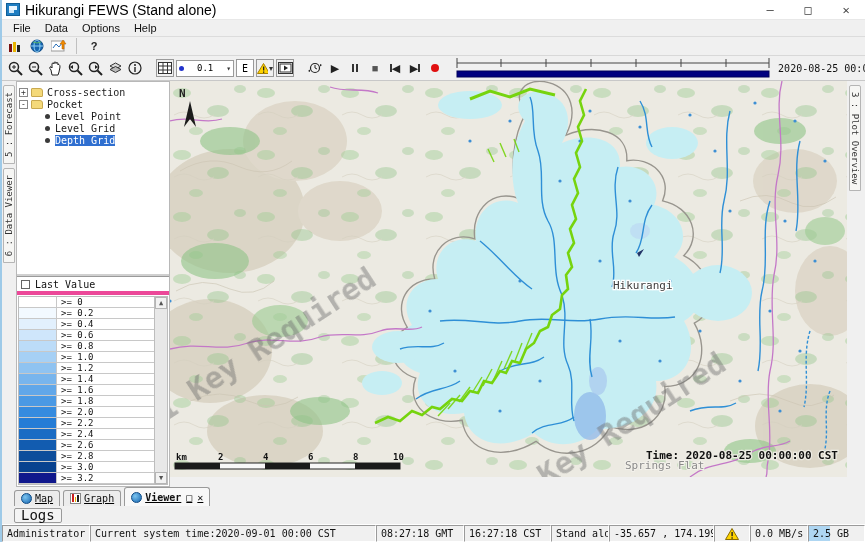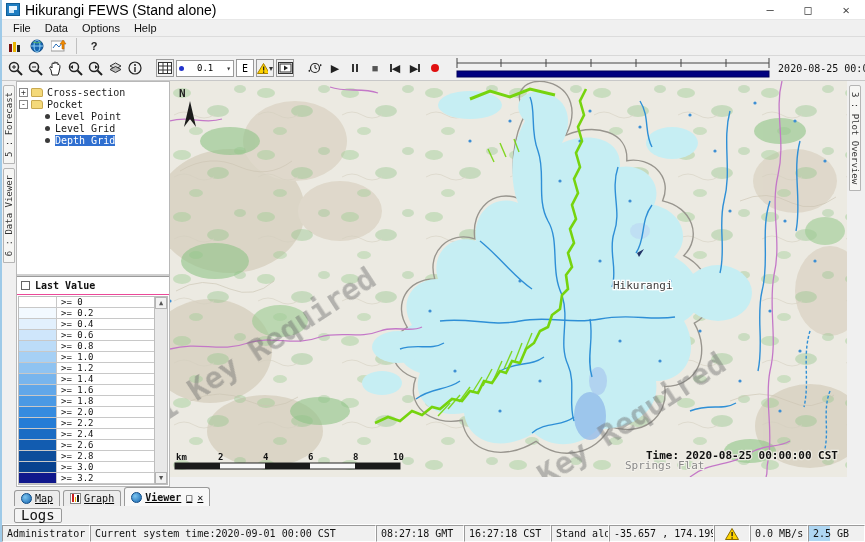--- a/index.html
+++ b/index.html
@@ -47,21 +47,21 @@
   .tree-box { height:206px; border-bottom:2px solid #d0d0d0; padding:4px 2px; overflow:hidden; font-family:"DejaVu Sans Mono", monospace; font-size:10px; }
   .tree-row { display:flex; align-items:center; height:12px; white-space:nowrap; }
   .indent1 { margin-left:14px; }
   .expander { width:9px; height:9px; border:1px solid #888; background:#fff; font-size:8px; line-height:7px; text-align:center; color:#333; margin-right:3px; flex:0 0 auto; }
   .folder { width:12px; height:9px; background:#f4d97a; border:1px solid #c9a94f; border-radius:1px 3px 1px 1px; margin-right:4px; flex:0 0 auto; }
   .leaf-dot { width:5px; height:5px; border-radius:50%; background:#3a3a3a; margin:0 5px 0 12px; flex:0 0 auto; }
   .tree-label { color:#1a1a1a; }
   .tree-row.selected .tree-label { background:#2f6fd0; color:#fff; }
 
   .legend-box { flex:1; display:flex; flex-direction:column; border-top:1px solid #9a9a9a; font-family:"DejaVu Sans Mono", monospace; }
-  .legend-head { height:18px; display:flex; align-items:center; padding-left:4px; border-bottom:1px solid #ec4899;font-weight:bold; }
+  .legend-head { height:18px; display:flex; align-items:center; padding-left:4px; border-bottom:4px solid #ec4899; }
   .checkbox { width:9px; height:9px; border:1px solid #666; background:#fff; margin-right:5px; }
   .legend-head-label { font-size:10px; color:#111; }
   .legend-table { flex:1; display:flex; overflow:hidden; border:1px solid #bdbdbd; margin:1px; }
   .legend-rows { flex:1; overflow:hidden; }
   .lrow { display:flex; height:11px; border-bottom:1px solid #c8c8c8; }
   .sw { width:38px; border-right:1px solid #c8c8c8; }
   .lv { font-size:9px; color:#111; padding-left:4px; line-height:11px; }
   .legend-scroll { width:13px; background:#e8e8e8; border-left:1px solid #bdbdbd; display:flex; flex-direction:column; justify-content:space-between; }
   .scroll-arrow { height:12px; background:#f2f2f2; border:1px solid #b5b5b5; font-size:7px; text-align:center; line-height:10px; color:#555; }
 

